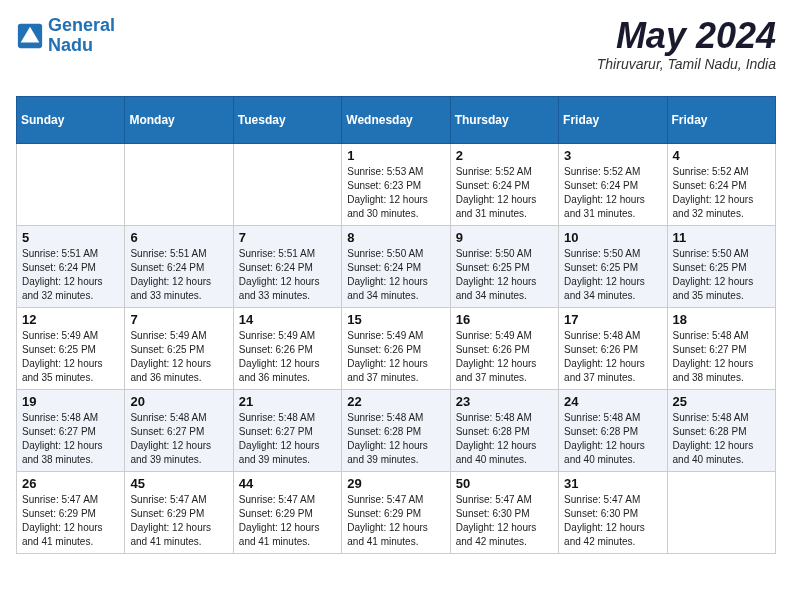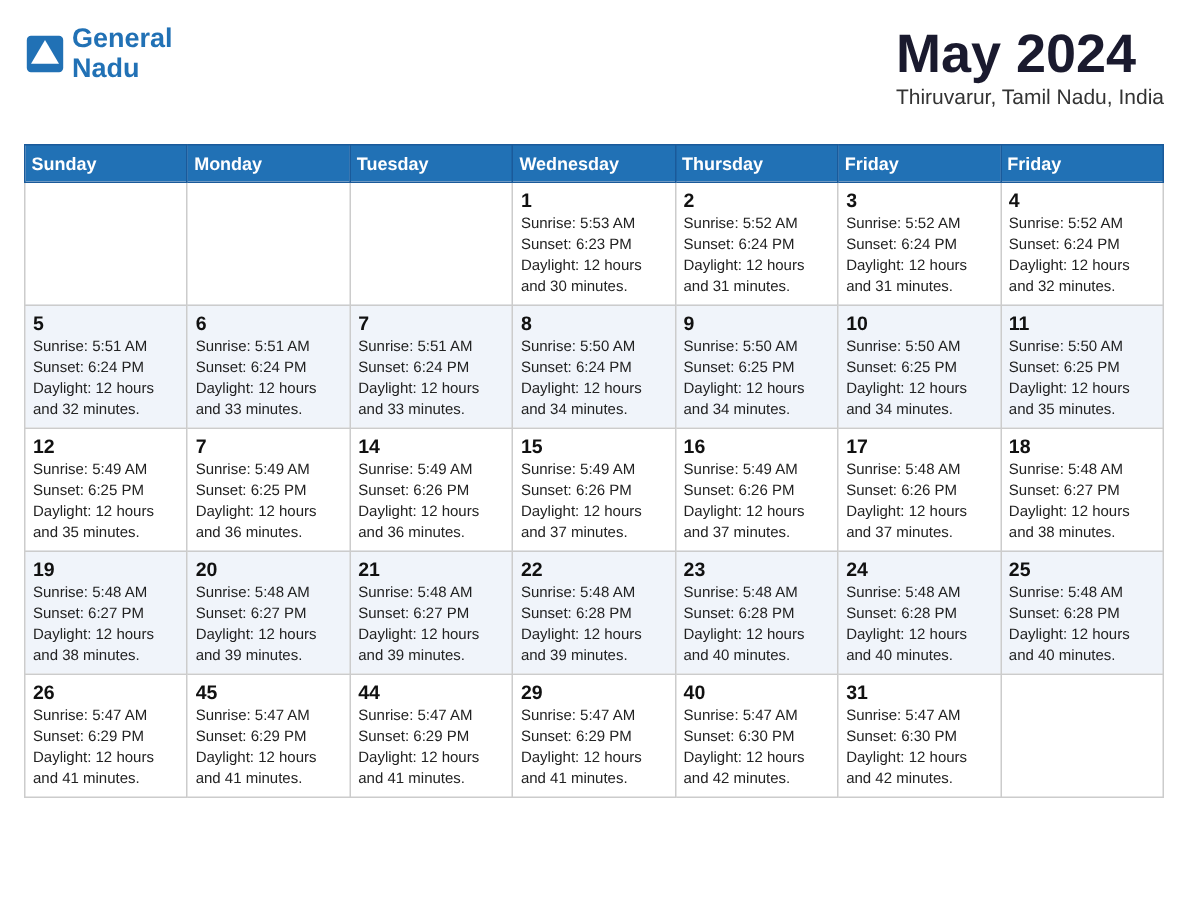--- a/index.html
+++ b/index.html
@@ -28,21 +28,22 @@
       color: #1a1a2e;
     }
     .logo-text span {
       color: #2171b5;
     }
     .logo-icon {
       width: 28px;
       height: 28px;
     }
     .title-block {
-      text-align: left;
+      text-align: right;
+      font-style: italic;
     }
     .month-title {
       font-size: 36px;
       font-weight: bold;
       color: #1a1a2e;
       line-height: 1.1;
     }
     .location {
       font-size: 14px;
       color: #333;
@@ -50,21 +51,21 @@
     table {
       width: 100%;
       border-collapse: collapse;
       table-layout: fixed;
     }
     thead tr th {
       background: #2171b5;
       color: #fff;
       font-size: 12px;
       font-weight: bold;
-      padding: 5px 4px;
+      padding: 16px 4px;
       text-align: left;
       border: 1px solid #1a5a9a;
     }
     tbody tr td {
       border: 1px solid #ccc;
       vertical-align: top;
       padding: 4px 5px;
       font-size: 10px;
       color: #222;
       height: 80px;
@@ -243,21 +244,21 @@
         </td>
         <td>
           <span class="day-num">44</span>
           <div class="day-info">Sunrise: 5:47 AM<br>Sunset: 6:29 PM<br>Daylight: 12 hours<br>and 41 minutes.</div>
         </td>
         <td>
           <span class="day-num">29</span>
           <div class="day-info">Sunrise: 5:47 AM<br>Sunset: 6:29 PM<br>Daylight: 12 hours<br>and 41 minutes.</div>
         </td>
         <td>
-          <span class="day-num">40</span>
+          <span class="day-num">50</span>
           <div class="day-info">Sunrise: 5:47 AM<br>Sunset: 6:30 PM<br>Daylight: 12 hours<br>and 42 minutes.</div>
         </td>
         <td>
           <span class="day-num">31</span>
           <div class="day-info">Sunrise: 5:47 AM<br>Sunset: 6:30 PM<br>Daylight: 12 hours<br>and 42 minutes.</div>
         </td>
         <td></td>
       </tr>
     </tbody>
 </table>

